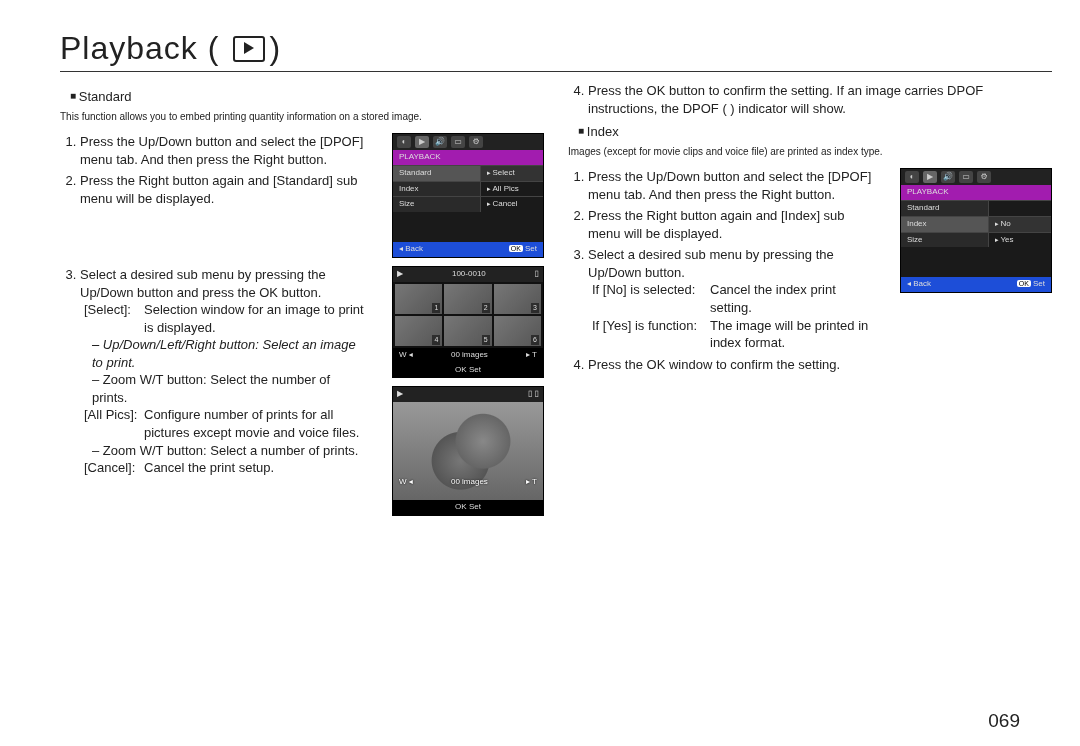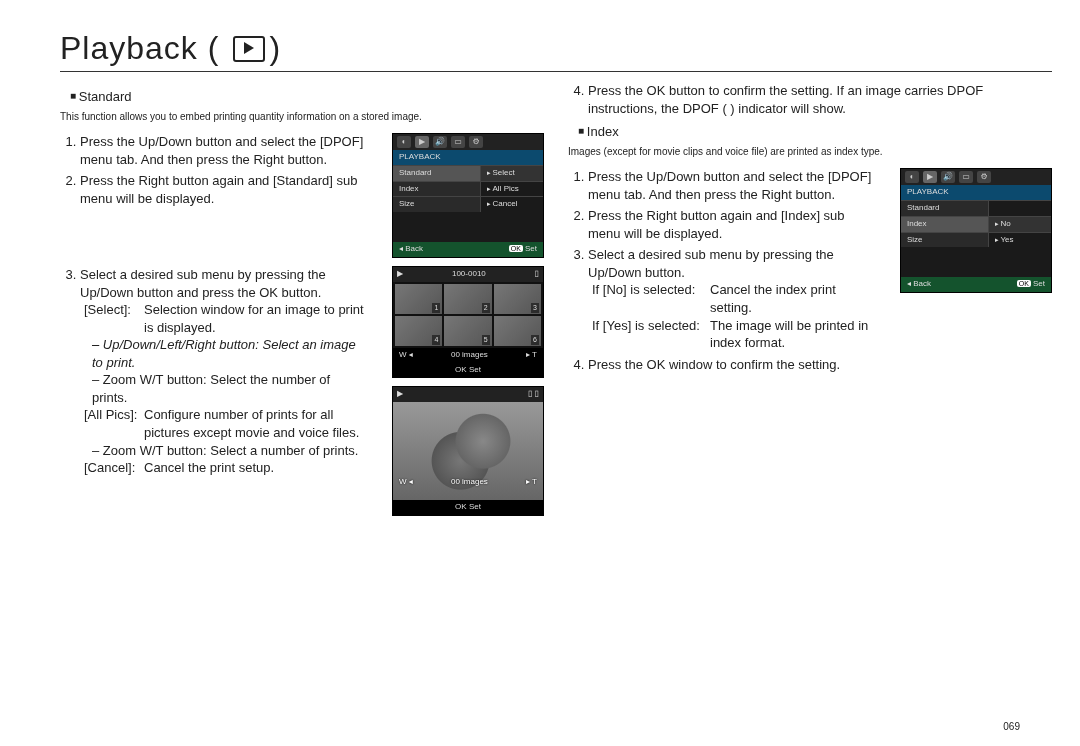--- a/index.html
+++ b/index.html
@@ -112,41 +112,41 @@
     background: #444;
     border-radius: 2px;
     display: inline-flex;
     align-items: center;
     justify-content: center;
     font-size: 8px;
     color:#ccc;
   }
   .ico.active { background:#666; }
   .screen .section-title {
-    background:#0c4a6e;
+    background:#a21caf;
     padding:2px 6px;
     font-size:8px;
   }
   .menu-row {
     display:flex;
     font-size:8px;
   }
   .menu-row .l {
     flex:1; padding:2px 6px; background:#2a2a2a; border-top:1px solid #444;
   }
   .menu-row .r {
     width:50px; padding:2px 6px; background:#1a1a1a; border-top:1px solid #444; border-left:1px solid #444;
   }
   .menu-row.hl .l { background:#555; }
   .menu-row.hl .r { background:#333; }
   .menu-row .arrow { margin-right:2px; font-size:7px;}
   .screen .spacer { height:30px; background:#1a1a1a; }
   .screen .footer {
     display:flex; justify-content:space-between;
-    background:#14532d; padding:2px 6px; font-size:8px;
+    background:#1d4ed8; padding:2px 6px; font-size:8px;
   }
   .footer .ok { background:#fff; color:#000; border-radius:2px; padding:0 2px; margin-right:2px; font-size:7px;}
   
   .thumb-screen {
     width:150px; background:#111; border:1px solid #000; color:#ddd; font-size:8px;
     flex-shrink:0;
   }
   .thumb-screen .hdr {
     display:flex; justify-content:space-between; padding:2px 4px; background:#222;
   }
@@ -184,21 +184,21 @@
   .photo .overlay-row {
     position:absolute; left:0; right:0; bottom:12px;
     display:flex; justify-content:space-between; padding:0 6px;
     color:#fff; text-shadow:0 0 2px #000;
   }
   .photo-screen .btm2 { text-align:center; padding:2px; background:#000;}
   .page-num {
     position:absolute;
     right:60px;
     bottom:14px;
-    font-size:10px;
+    font-size:19px;
   }
 </style>
 </head>
 <body>
 
 <div class="page">
   <div class="title-row">
     <span class="title">Playback (</span>
     <span class="title-icon-wrap">
         <span class="play-icon-box"></span>
@@ -340,21 +340,21 @@
           <ol class="steps">
             <li>Press the Up/Down button and select the [DPOF] menu tab. And then press the Right button.</li>
             <li>Press the Right button again and [Index] sub menu will be displayed.</li>
             <li>
               <span>Select a desired sub menu by pressing the Up/Down button.</span>
               <div class="sub sub-row">
                   <span style="min-width:118px;">If [No] is selected:</span>
                   <span>Cancel the index print setting.</span>
                 </div>
               <div class="sub sub-row">
-                  <span style="min-width:118px;">If [Yes] is selected:</span>
+                  <span style="min-width:118px;">If [Yes] is function:</span>
                   <span>The image will be printed in index format.</span>
                 </div>
             </li>
             <li>Press the OK window to confirm the setting.</li>
           </ol>
         </div>
 
         <div class="screen">
           <div class="topbar">
             <span class="ico">◐</span>

